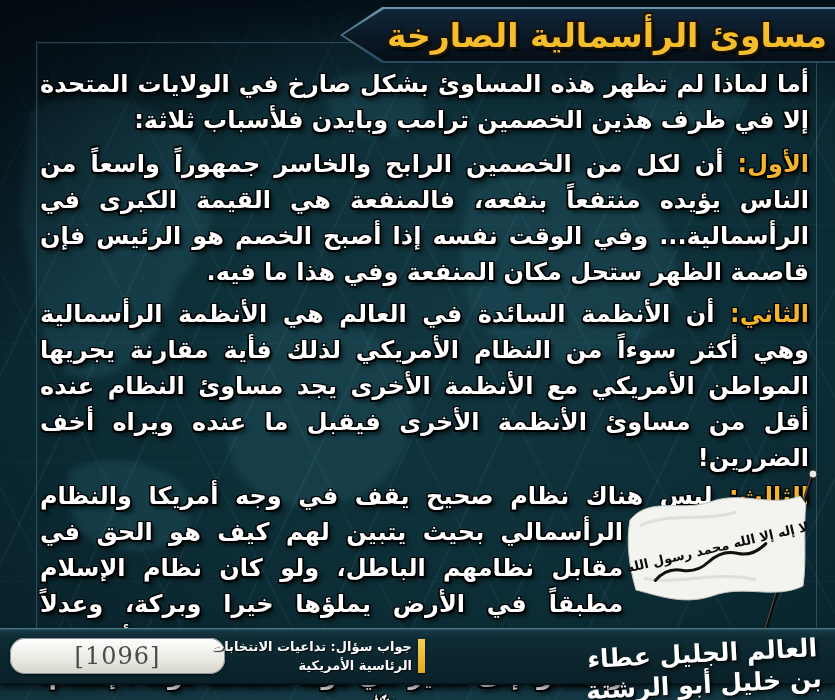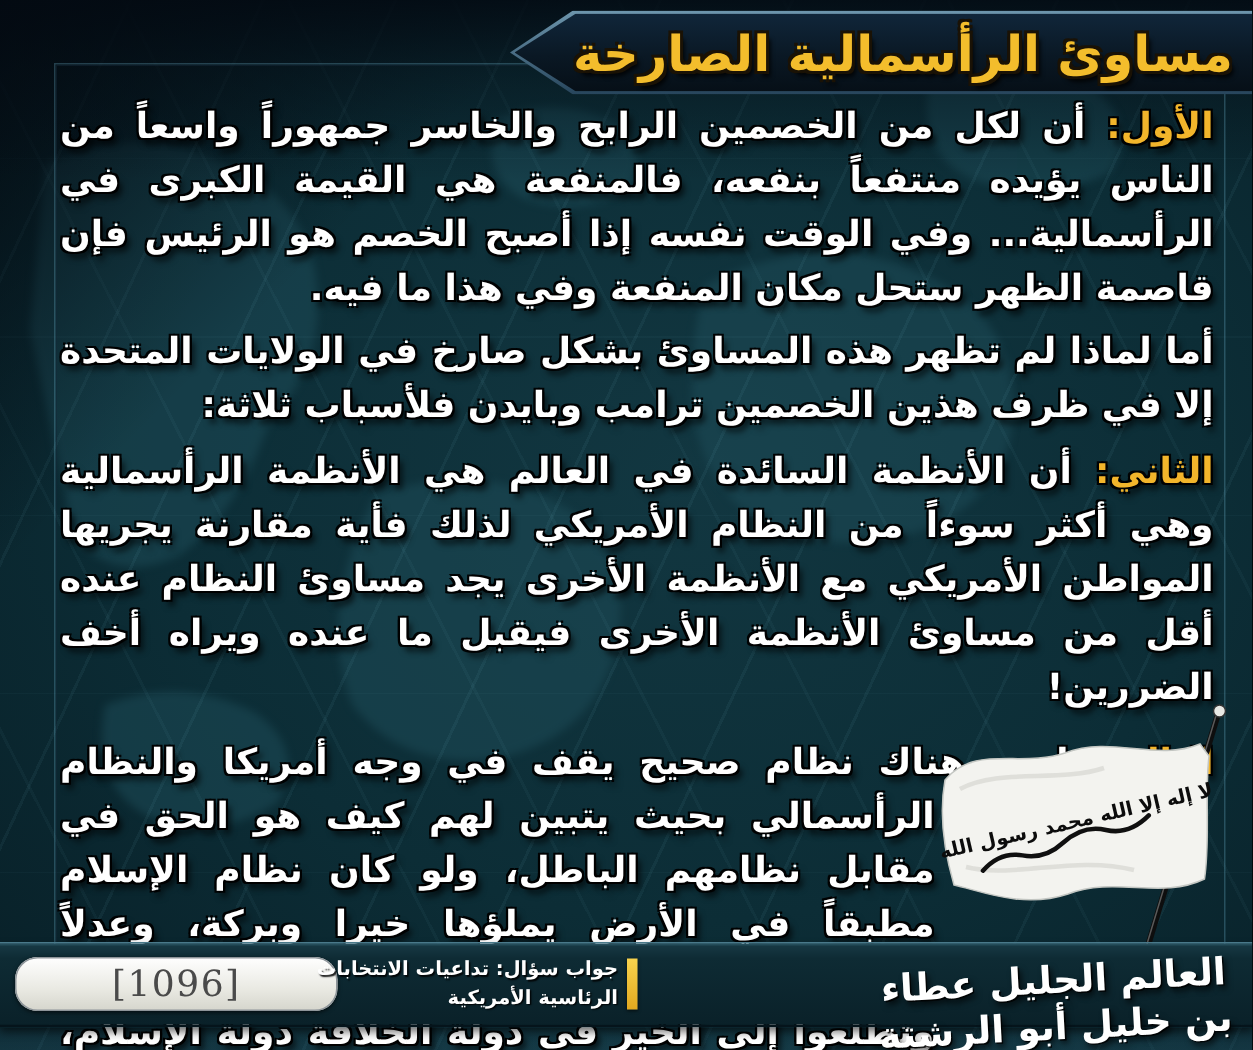--- a/index.html
+++ b/index.html
@@ -33,21 +33,21 @@
   .header-bar{position:absolute;top:7px;left:340px;right:0;height:56px;z-index:4;}
   .header-bar .edge{
     position:absolute;inset:0;
     background:linear-gradient(180deg,#6d96ad,#27455c);
     clip-path:polygon(0 50%, 42px 0, 100% 0, 100% 100%, 42px 100%);
   }
   .header-bar .fill{
     position:absolute;inset:2px 0 2px 3px;
     background:linear-gradient(180deg,#10263a 0%,#0a1824 55%,#060f17 100%);
     clip-path:polygon(0 50%, 41px 0, 100% 0, 100% 100%, 41px 100%);
-    display:flex;align-items:center;justify-content:center;
+    display:flex;align-items:center;justify-content:flex-start;
   }
   .header-title{
     direction:rtl;font-size:33px;font-weight:bold;color:#f3bd2c;letter-spacing:0;
     padding-right:8px;padding-left:34px;white-space:nowrap;
     text-shadow:-2px -2px 0 #1a1205,2px -2px 0 #1a1205,-2px 2px 0 #1a1205,2px 2px 0 #1a1205,3px 4px 3px rgba(0,0,0,.8);
   }
   
   .body-text{
     position:absolute;left:40px;right:26px;top:66px;z-index:2;
     direction:rtl;text-align:justify;
@@ -123,26 +123,26 @@
   <div class="frame"></div>
 
   <div class="header-bar">
     <div class="edge"></div>
     <div class="fill">
       <span class="header-title">مساوئ الرأسمالية الصارخة</span>
     </div>
   </div>
 
   <div class="body-text">
+    <p><span>أما لماذا لم تظهر هذه المساوئ بشكل صارخ في الولايات المتحدة إلا في ظرف هذين الخصمين ترامب وبايدن فلأسباب ثلاثة:</span></p>
     <p style="margin-bottom:6px;">
       <span class="pt-label">الأول:</span>
       <span>أن لكل من الخصمين الرابح والخاسر جمهوراً واسعاً من الناس يؤيده منتفعاً بنفعه، فالمنفعة هي القيمة الكبرى في الرأسمالية... وفي الوقت نفسه إذا أصبح الخصم هو الرئيس فإن قاصمة الظهر ستحل مكان المنفعة وفي هذا ما فيه.</span>
     </p>
-    <p><span>أما لماذا لم تظهر هذه المساوئ بشكل صارخ في الولايات المتحدة إلا في ظرف هذين الخصمين ترامب وبايدن فلأسباب ثلاثة:</span></p>
-    <p style="margin-bottom:14px;">
+    <p style="margin-bottom:2px;">
       <span class="pt-label">الثاني:</span>
       <span>أن الأنظمة السائدة في العالم هي الأنظمة الرأسمالية وهي أكثر سوءاً من النظام الأمريكي لذلك فأية مقارنة يجريها المواطن الأمريكي مع الأنظمة الأخرى يجد مساوئ النظام عنده أقل من مساوئ الأنظمة الأخرى فيقبل ما عنده ويراه أخف الضررين!</span>
     </p>
     <p class="pt-last">
       <span class="flag-float"></span>
       <span class="pt-label">الثالث:</span>
       <span>ليس هناك نظام صحيح يقف في وجه أمريكا والنظام الرأسمالي بحيث يتبين لهم كيف هو الحق في مقابل نظامهم الباطل، ولو كان نظام الإسلام مطبقاً في الأرض يملؤها خيرا وبركة، وعدلاً واطمئنانا، لاهتزت ثقة الناس بالنظام الرأسمالي وتطلعوا إلى الخير في دولة الخلافة دولة الإسلام، دولة لا إله إلا الله محمد رسول الله ﷺ.</span>
     </p>
   </div>
 

